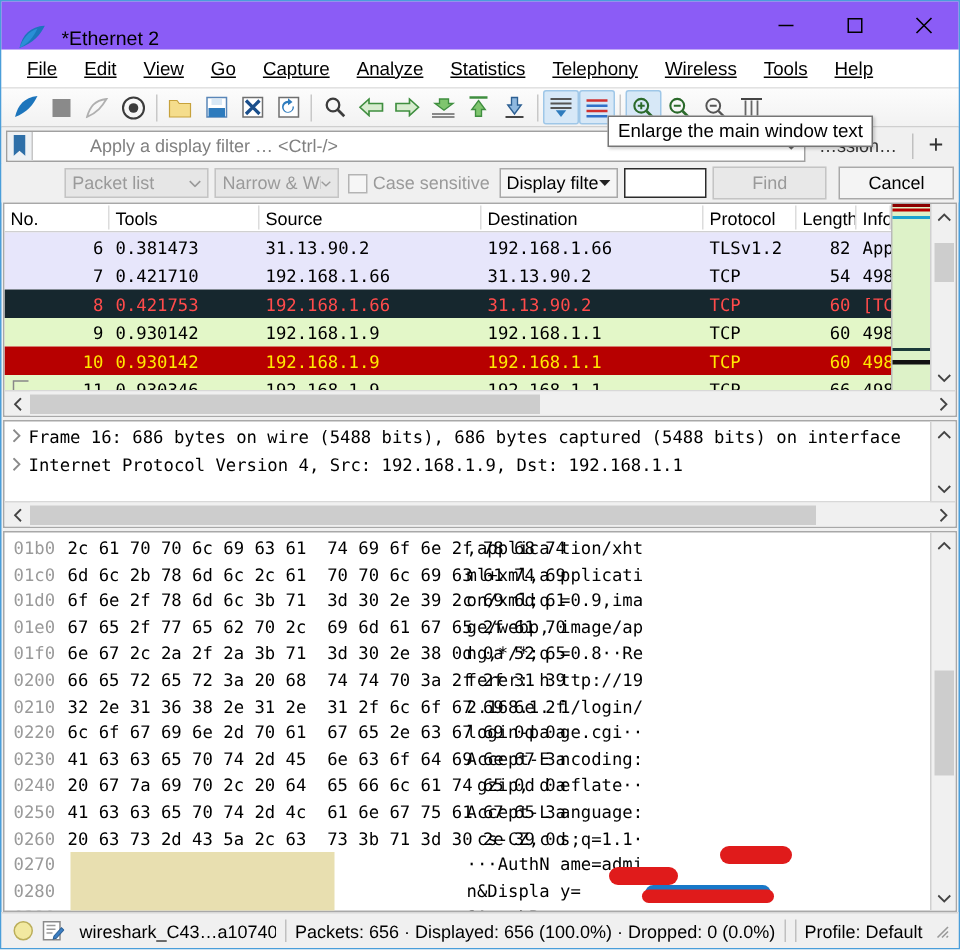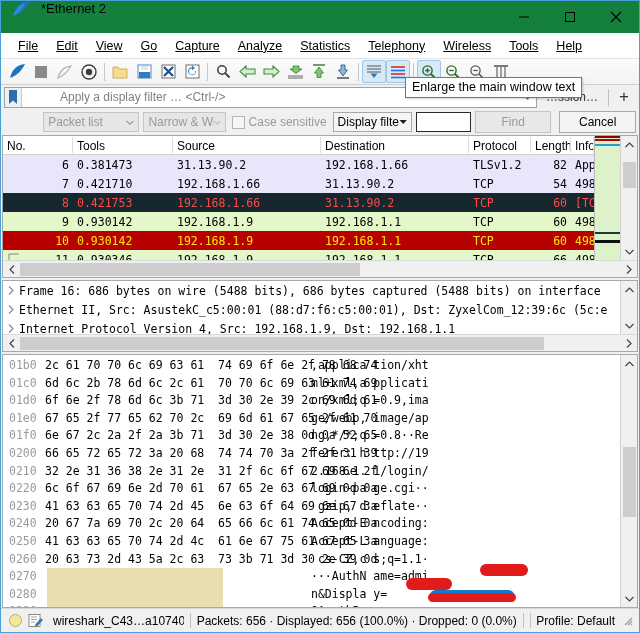--- a/index.html
+++ b/index.html
@@ -14,22 +14,22 @@
     width: 640px; height: 633px;
     border: 1px solid #4a9eda;
     background: #f0f0f0;
     display: flex; flex-direction: column;
     position: relative;
   }
 
   
   .titlebar {
     height: 32px; min-height: 32px;
-    background: #15803d;
-    display: flex; align-items: flex-start;
+    background: #8b5cf6;
+    display: flex; align-items: flex-end;
     position: relative;
   }
   .shark-logo {
     width: 22px; height: 16px; margin-left: 10px; margin-right: 8px;
     position: relative; flex: none;
   }
   .shark-logo svg { display:block; }
   .title-text {
     font-size: 13px; color: #000; flex: 1;
     white-space: nowrap; overflow: hidden;
@@ -620,28 +620,20 @@
               </svg>
           </div>
           <div class="dp-text">Frame 16: 686 bytes on wire (5488 bits), 686 bytes captured (5488 bits) on interface</div>
         </div>
         <div class="dp-row">
           <div class="dp-caret">
             <svg width="6" height="9" viewBox="0 0 6 9">
                 <path d="M1 0.5 L5 4.5 L1 8.5" fill="none" stroke="#8a8a8a" stroke-width="1.2"></path>
               </svg>
           </div>
-          <div class="dp-text">Ethernet II, Src: AsustekC_c5:00:01 (88:d7:f6:c5:00:01), Dst: ZyxelCom_12:39:6c (5c:e</div>
-        </div>
-        <div class="dp-row">
-          <div class="dp-caret">
-            <svg width="6" height="9" viewBox="0 0 6 9">
-                <path d="M1 0.5 L5 4.5 L1 8.5" fill="none" stroke="#8a8a8a" stroke-width="1.2"></path>
-              </svg>
-          </div>
           <div class="dp-text">Internet Protocol Version 4, Src: 192.168.1.9, Dst: 192.168.1.1</div>
         </div>
       </div>
       <div class="pl-scroll">
         <div class="sb-arrow">
           <svg width="9" height="6" viewBox="0 0 9 6">
               <path d="M0.5 5 L4.5 1 L8.5 5" fill="none" stroke="#444" stroke-width="1.2"></path>
             </svg>
         </div>
         <div style="flex:1"></div>
@@ -715,22 +707,22 @@
 
       <div class="bp-col-asc">
         <div class="bp-line bp-asc"><span>,applica</span><span> </span><span>tion/xht</span></div>
         <div class="bp-line bp-asc"><span>ml+xml,a</span><span> </span><span>pplicati</span></div>
         <div class="bp-line bp-asc"><span>on/xml;q</span><span> </span><span>=0.9,ima</span></div>
         <div class="bp-line bp-asc"><span>ge/webp,</span><span> </span><span>image/ap</span></div>
         <div class="bp-line bp-asc"><span>ng,*/*;q</span><span> </span><span>=0.8··Re</span></div>
         <div class="bp-line bp-asc"><span>ferer: h</span><span> </span><span>ttp://19</span></div>
         <div class="bp-line bp-asc"><span>2.168.1.</span><span> </span><span>1/login/</span></div>
         <div class="bp-line bp-asc"><span>login-pa</span><span> </span><span>ge.cgi··</span></div>
+        <div class="bp-line bp-asc"><span>Accept-E</span><span> </span><span>ncoding:</span></div>
         <div class="bp-line bp-asc"><span> gzip, d</span><span> </span><span>eflate··</span></div>
-        <div class="bp-line bp-asc"><span>Accept-E</span><span> </span><span>ncoding:</span></div>
         <div class="bp-line bp-asc"><span>Accept-L</span><span> </span><span>anguage:</span></div>
         <div class="bp-line bp-asc"><span> cs-CZ,c</span><span> </span><span>s;q=1.1·</span></div>
         <div class="bp-line bp-asc"><span>···AuthN</span><span> </span><span>ame=admi</span></div>
         <div class="bp-line bp-asc"><span>n&amp;Displa</span><span> </span><span>y=</span></div>
         <div class="bp-line bp-asc"><span>&amp;Au</span><span> </span><span>thPasswo</span></div>
 
       </div>
     </div>
 
     <div class="bp-scroll">

